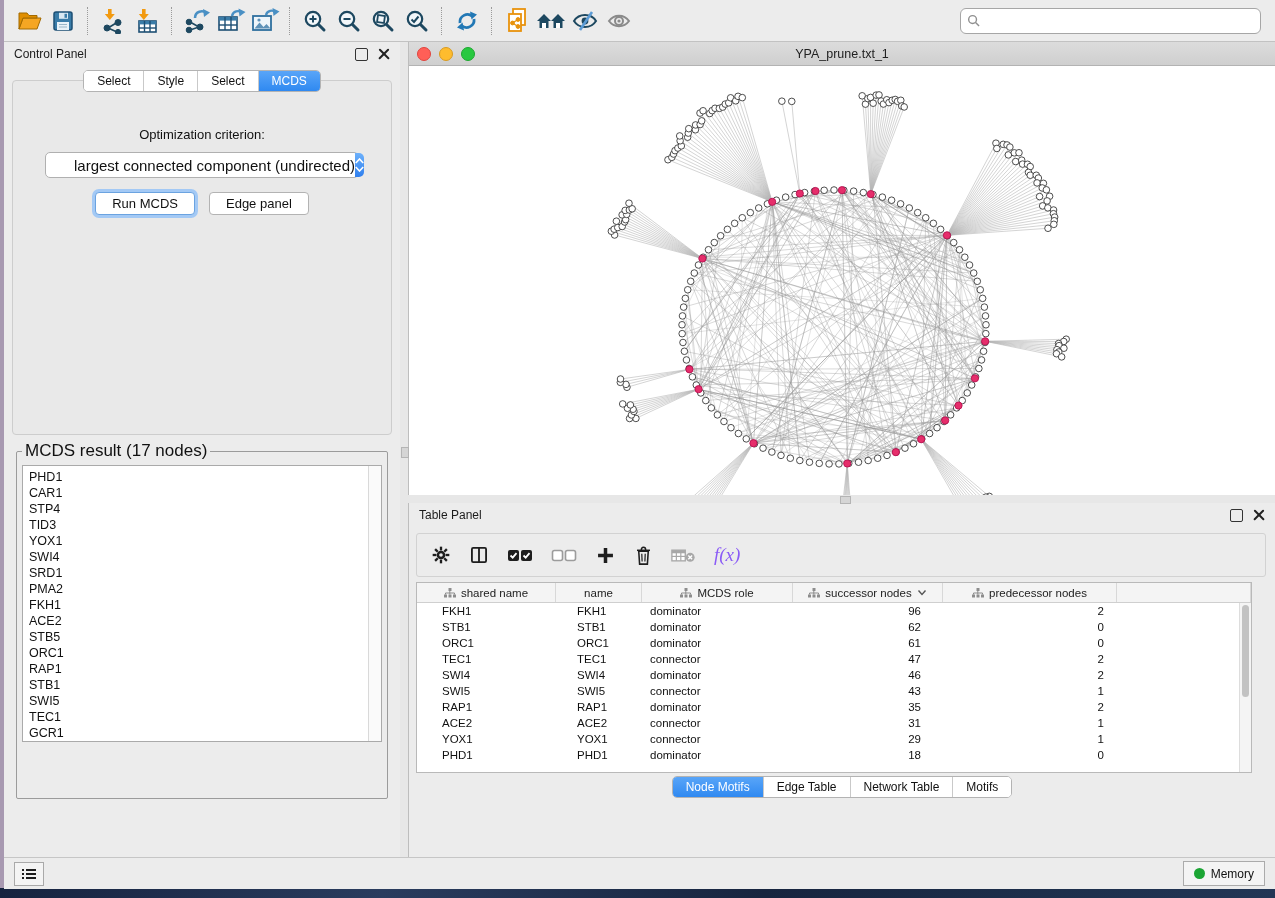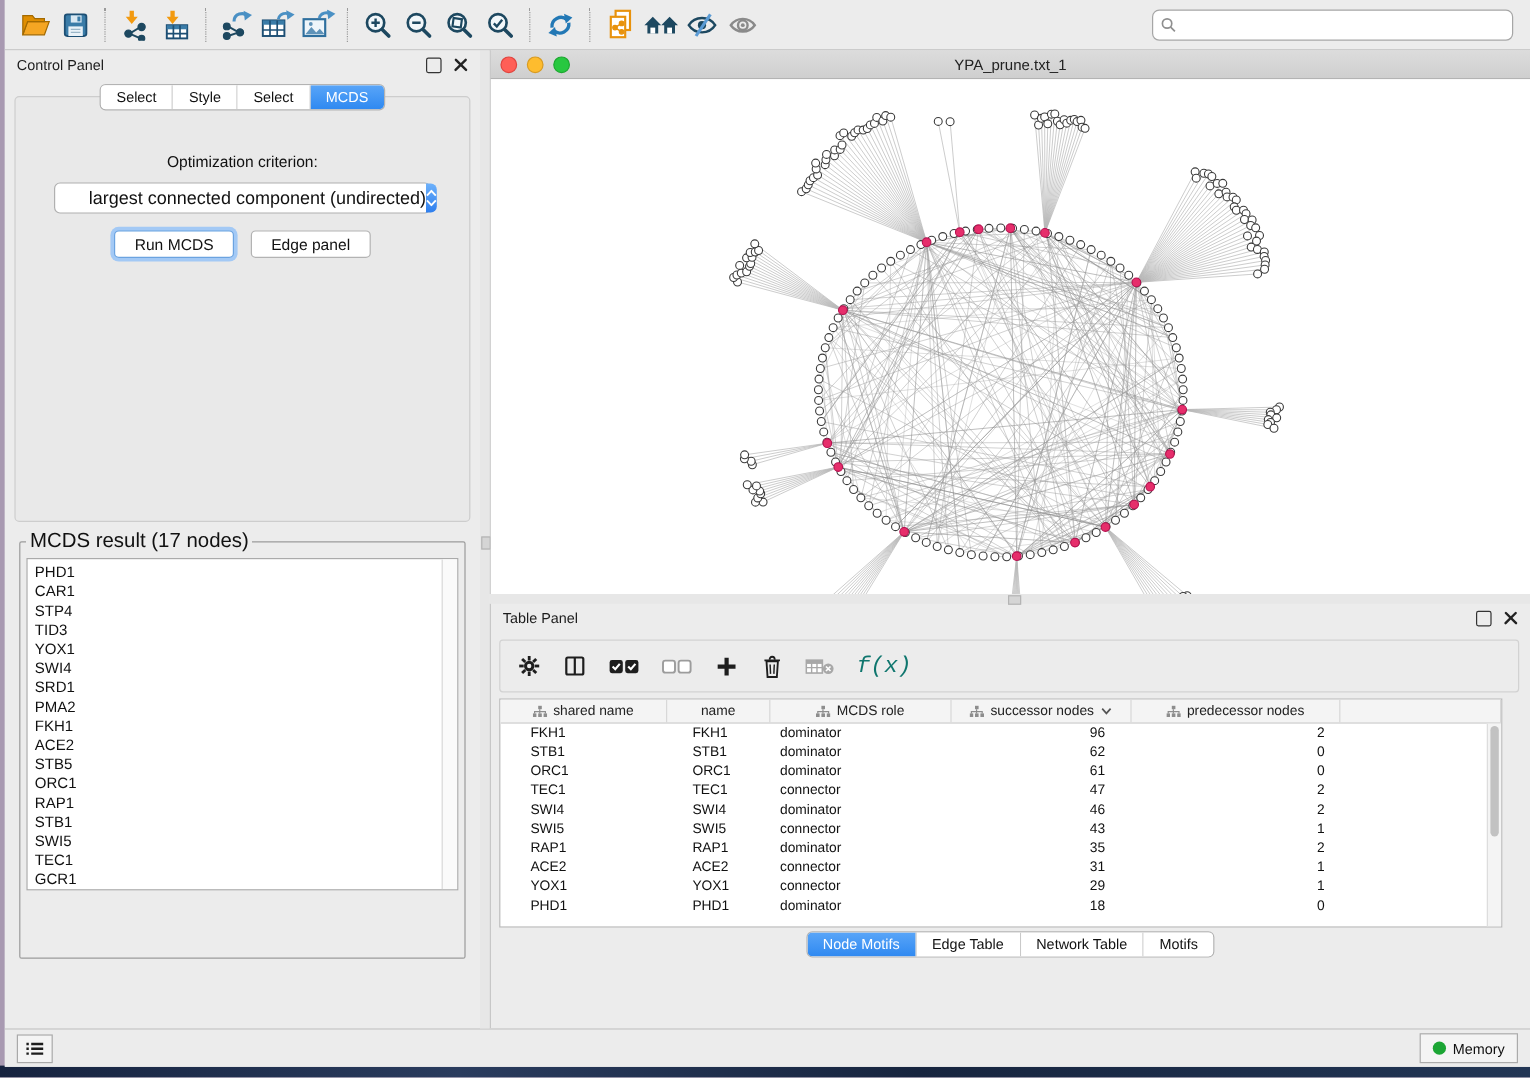--- a/index.html
+++ b/index.html
@@ -66,21 +66,21 @@
   .net-title{position:absolute;left:0;right:0;text-align:center;font-size:12.5px;color:#222;}
   .net-canvas{flex:1;background:#fff;position:relative;overflow:hidden;}
 
   .hsplit{height:8px;background:#e7e7e7;position:relative;flex:0 0 auto;}
   .hsplit .grip{position:absolute;top:1px;left:432px;width:9px;height:6px;background:#d5d5d5;border:1px solid #b4b4b4;}
 
   
   .table-panel{flex:1 1 auto;background:#ececec;display:flex;flex-direction:column;min-height:0;border-left:1px solid #bdbdbd;}
   .tp-toolbar{margin:6px 9px 0 7px;height:42px;background:#ececec;border:1px solid #d2d2d2;border-radius:3px;display:flex;align-items:center;gap:18px;padding:0 14px;flex:0 0 auto;}
   .tp-ico{display:flex;align-items:center;justify-content:center;}
-  .fx{font-family:Liberation Mono, monospace;font-style:italic;font-size:19px;color:#0f766e;}
+  .fx{font-family:Liberation Serif, serif;font-style:italic;font-size:19px;color:#8b5cf6;}
 
   .node-table{margin:5px 23px 0 7px;background:#fff;border:1px solid #b9b9b9;flex:0 0 auto;height:189px;position:relative;overflow:hidden;}
   .cols{display:grid;grid-template-columns:139px 86px 151px 150px 174px 1fr;}
   .thead{background:#f4f4f4;border-bottom:1px solid #cfcfcf;height:19px;}
   .th{display:flex;align-items:center;justify-content:center;gap:5px;font-size:11.5px;color:#222;border-right:1px solid #d8d8d8;overflow:hidden;white-space:nowrap;}
   .tr{height:16px;}
   .td{font-size:11.5px;color:#111;display:flex;align-items:center;white-space:nowrap;overflow:hidden;}
   .td.c0{padding-left:25px;} .td.c1{padding-left:21px;} .td.c2{padding-left:8px;}
   .td.num3{justify-content:flex-end;padding-right:22px;}
   .td.num4{justify-content:flex-end;padding-right:13px;}

